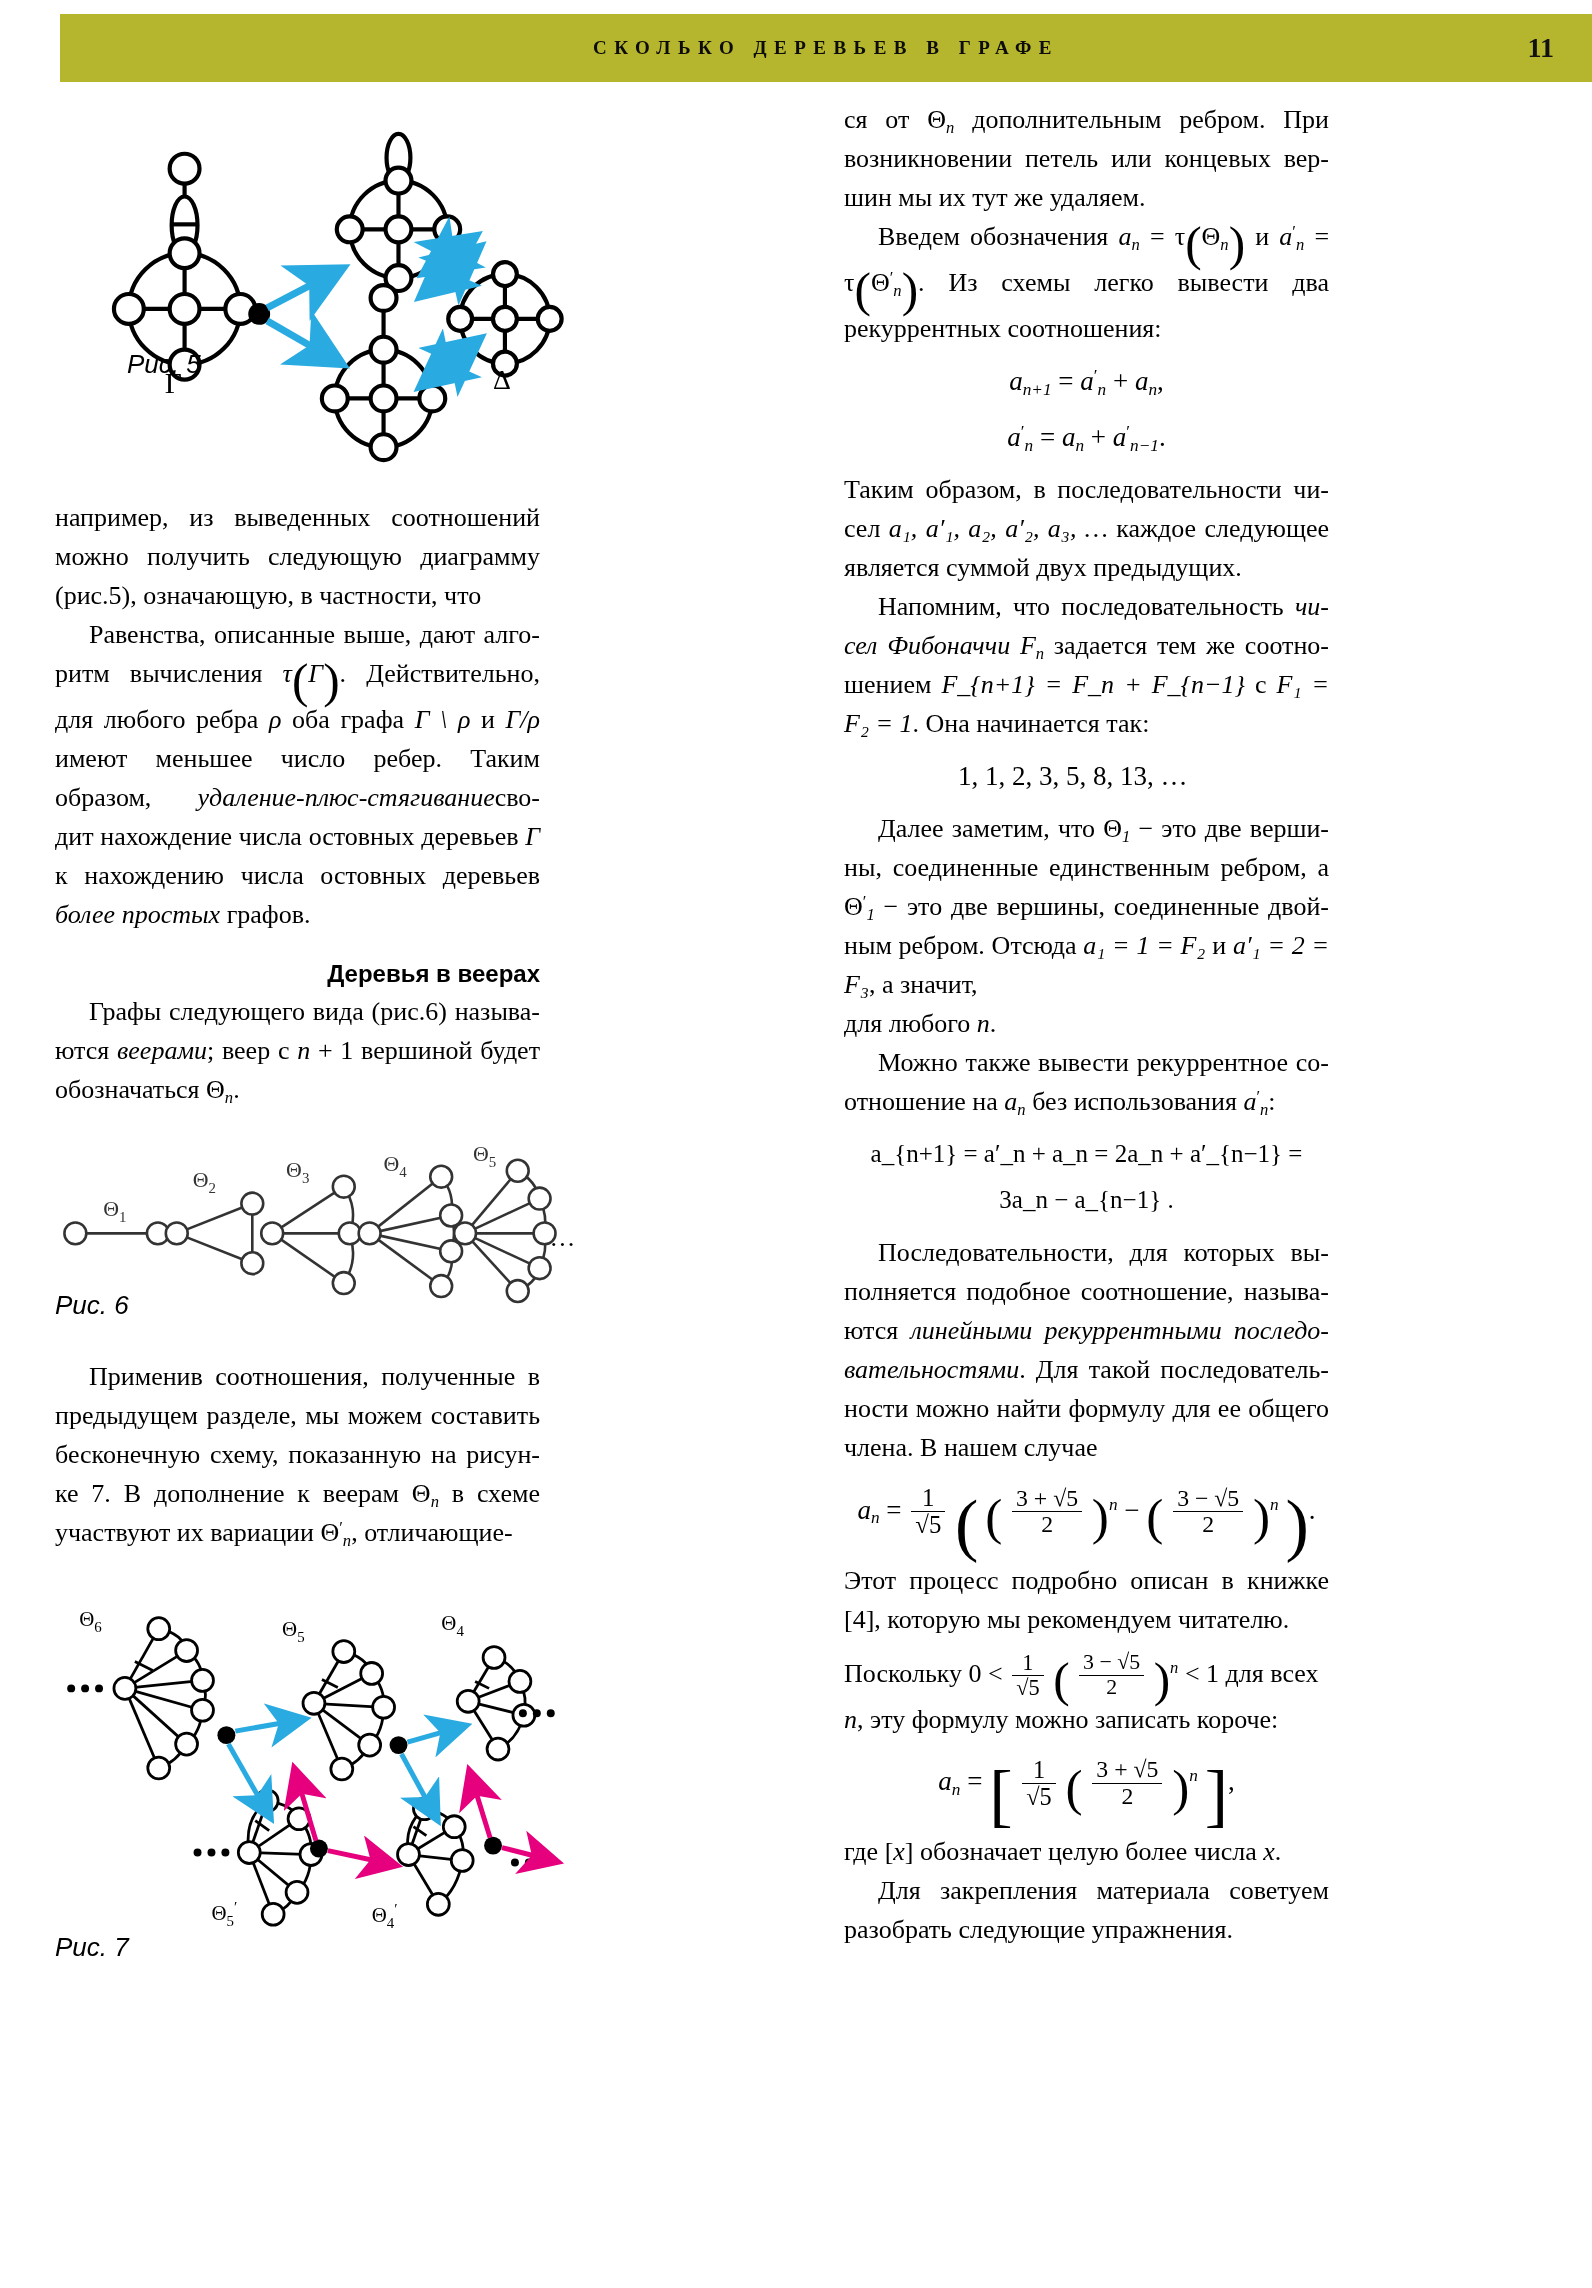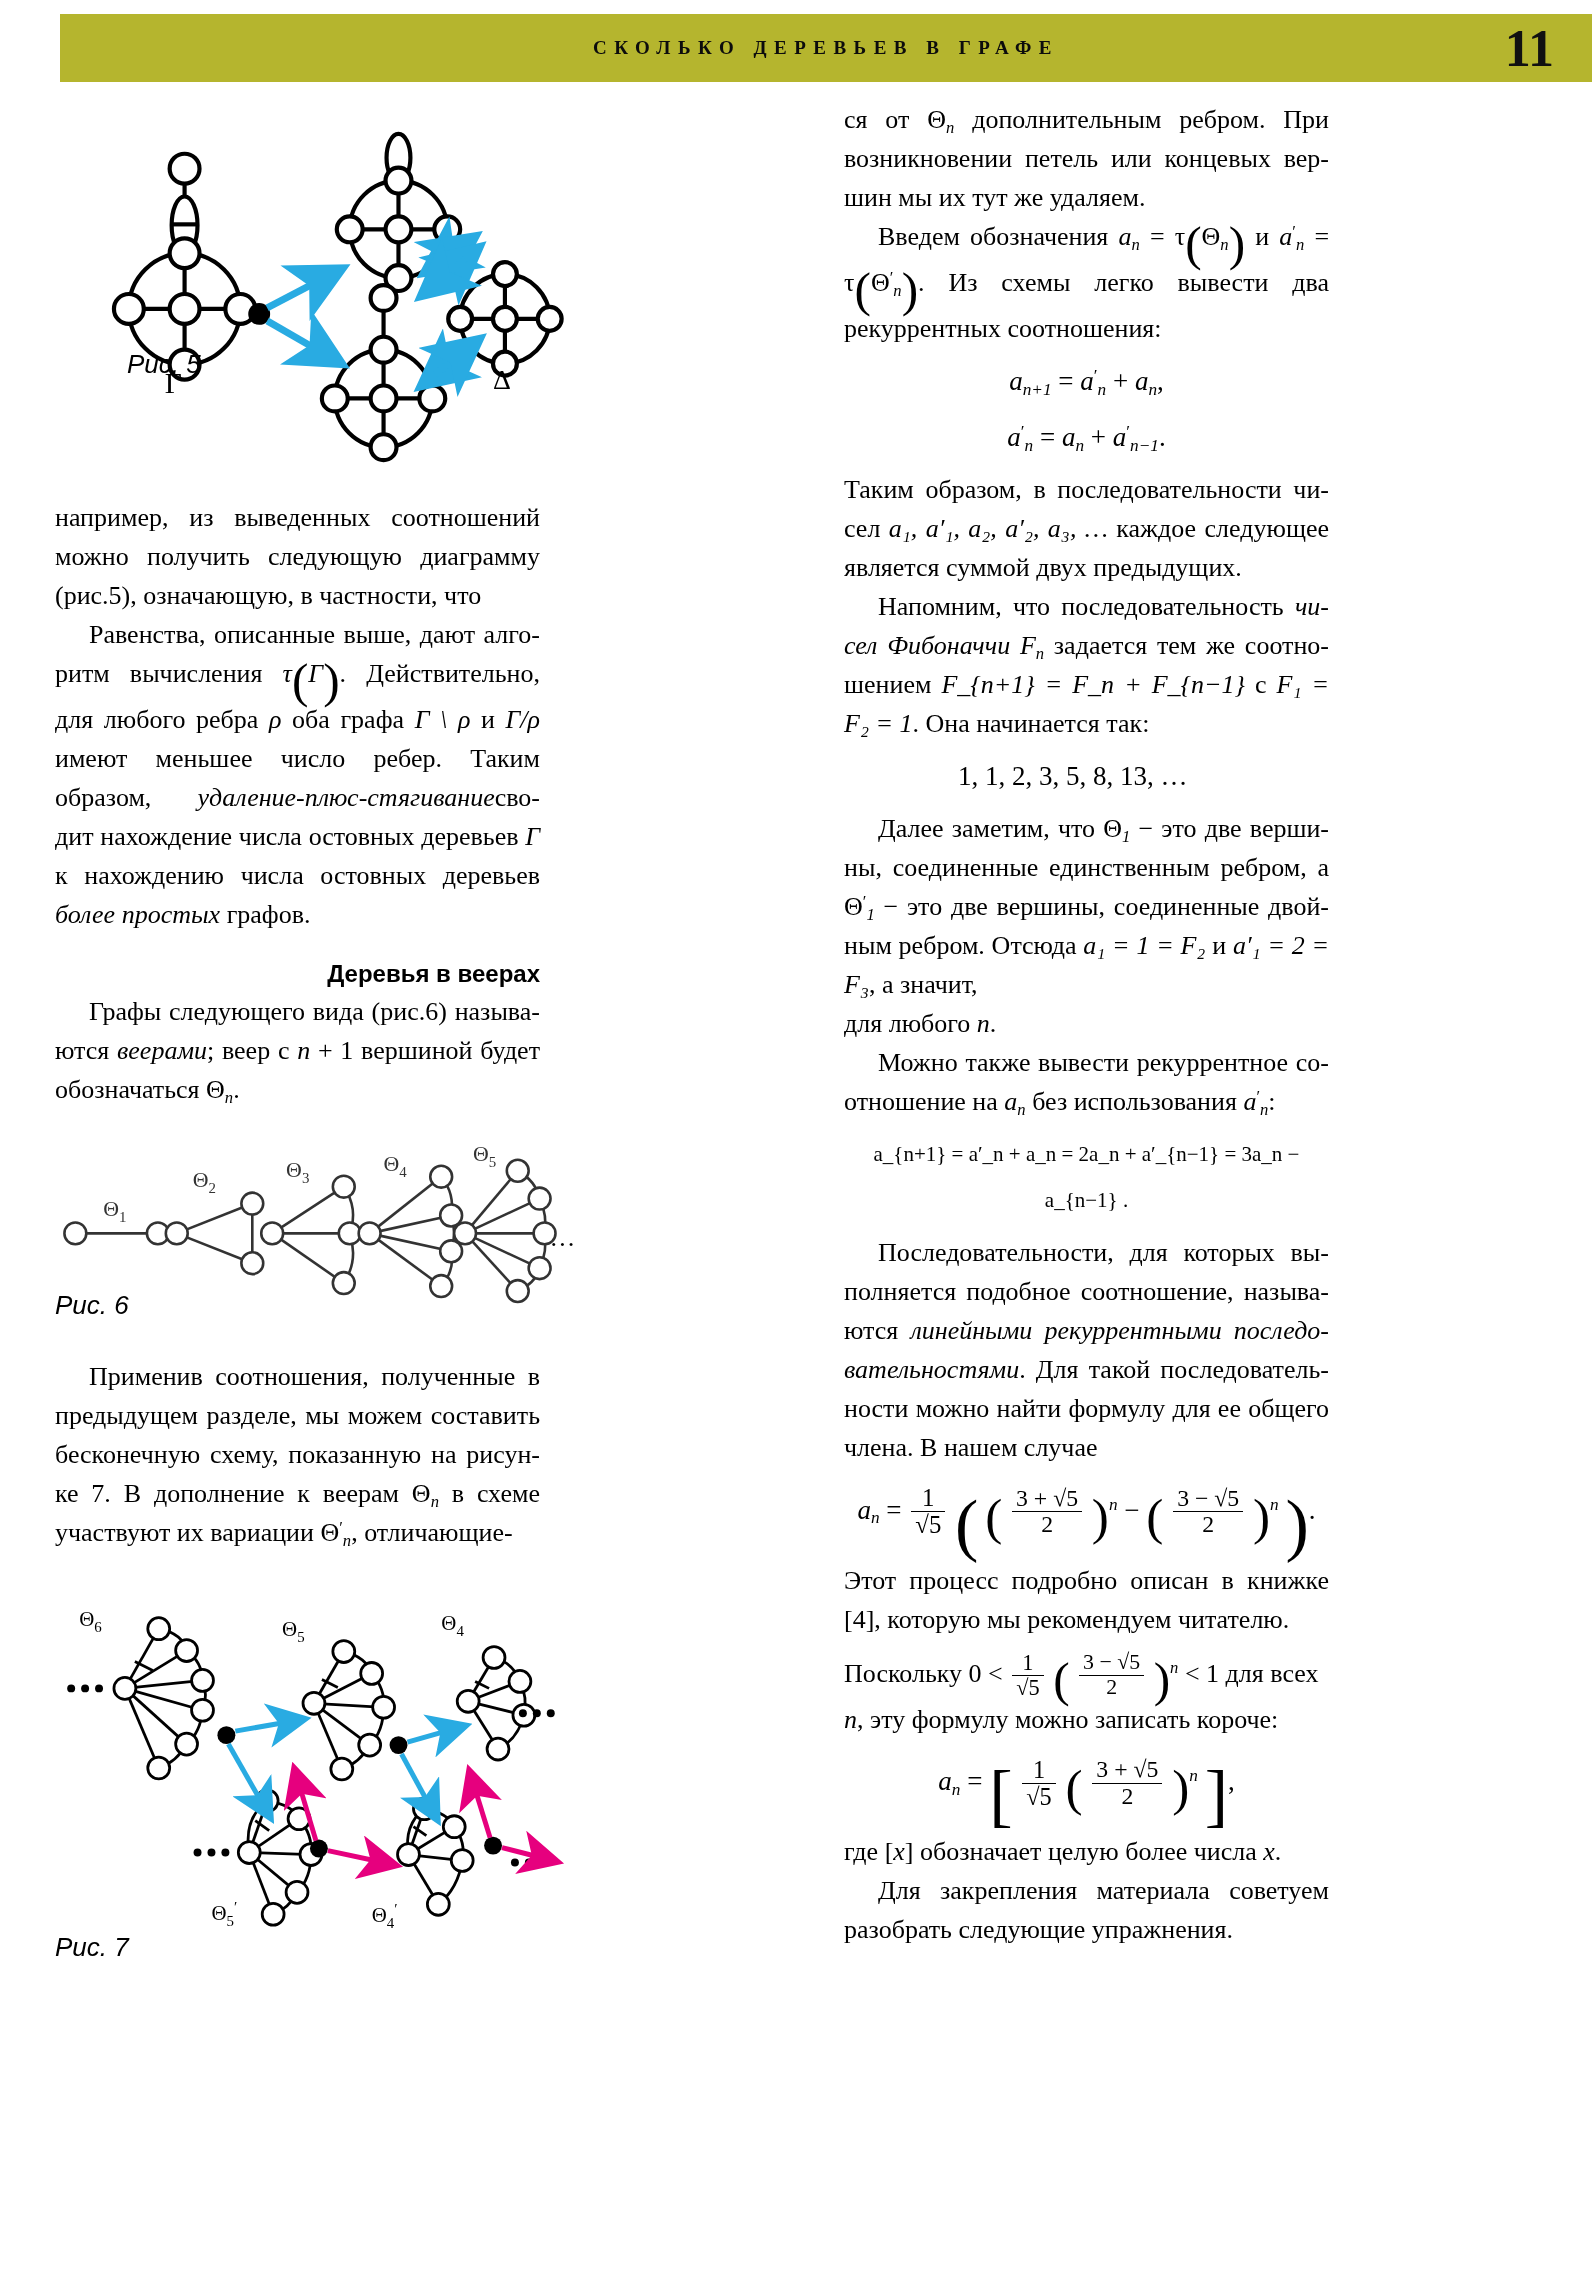--- a/index.html
+++ b/index.html
@@ -16,21 +16,21 @@
     background:#b5b52e;display:flex;align-items:center;
   }
   .header-title{
     position:absolute;left:0;right:0;text-align:center;
     font-family:"Liberation Serif","DejaVu Serif",serif;
     font-weight:700;font-size:19px;letter-spacing:7.5px;
     color:#0c0c0c;text-transform:uppercase;
   }
   .header-page{
     position:absolute;right:38px;top:50%;transform:translateY(-50%);
-    font-weight:700;font-size:52px;color:#111;
+    font-weight:700;font-size:28px;color:#111;
     font-family:"Liberation Serif","DejaVu Serif",serif;
   }
 
   
   .col{position:absolute;top:100px;width:485px;}
   .col-left{left:55px;}
   .col-right{left:844px;}
 
   p.tx{
     margin:0 0 0 0;font-size:26px;line-height:39px;
@@ -516,21 +516,21 @@
     </p>
 
     <p class="tx ind">
       <span>Можно также вывести рекуррентное со-</span>
       <span>отношение на</span>
       <span><span class="mi">a</span><sub class="mi">n</sub></span>
       <span>без использования</span>
       <span><span class="mi">a</span><sup>′</sup><sub class="mi">n</sub></span><span>:</span>
     </p>
 
-    <div class="disp" style="font-size:21px;">a_{n+1} = a′_n + a_n = 2a_n + a′_{n−1} = 3a_n − a_{n−1} .</div>
+    <div class="disp" style="font-size:25px;">a_{n+1} = a′_n + a_n = 2a_n + a′_{n−1} = 3a_n − a_{n−1} .</div>
 
     <p class="tx ind">
       <span>Последовательности, для которых вы-</span>
       <span>полняется подобное соотношение, называ-</span>
       <span>ются</span>
       <span class="it">линейными рекуррентными последо-</span>
       <span class="it">вательностями</span><span>. Для такой последователь-</span>
       <span>ности можно найти формулу для ее общего</span>
       <span>члена. В нашем случае</span>
     </p>

